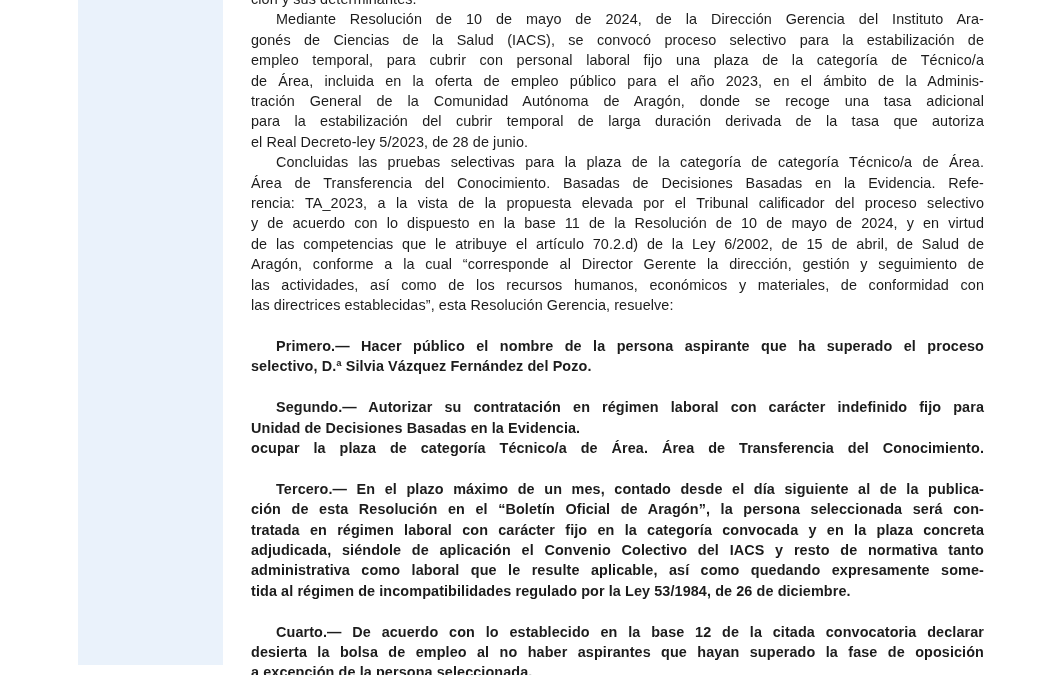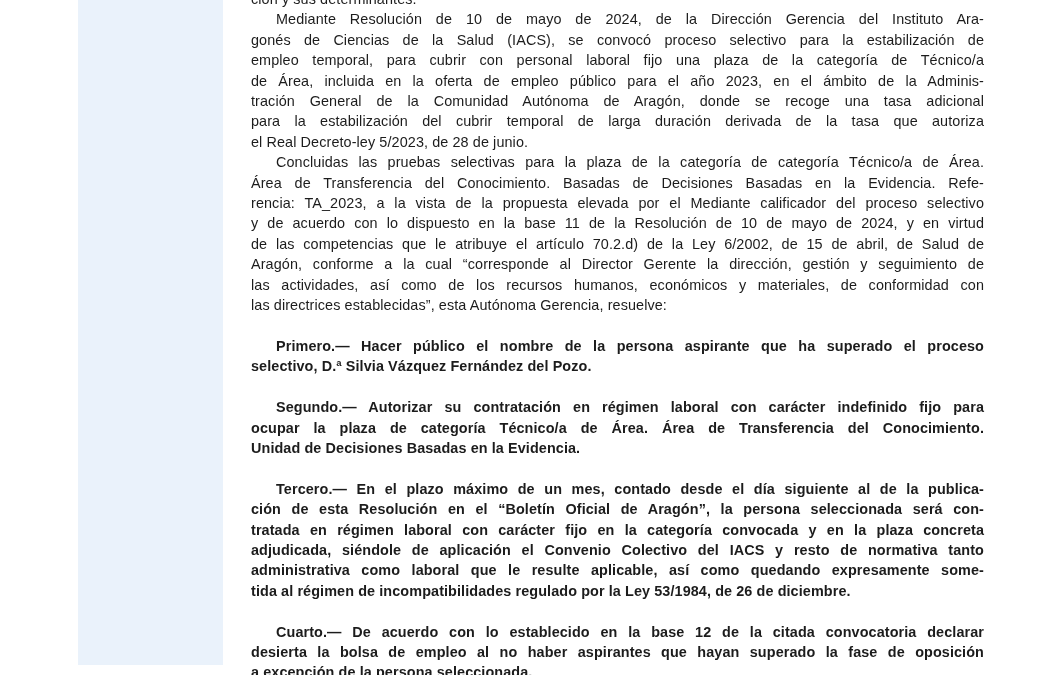--- a/index.html
+++ b/index.html
@@ -57,35 +57,35 @@
         <div class="line">gonés de Ciencias de la Salud (IACS), se convocó proceso selectivo para la estabilización de</div>
         <div class="line">empleo temporal, para cubrir con personal laboral fijo una plaza de la categoría de Técnico/a</div>
         <div class="line">de Área, incluida en la oferta de empleo público para el año 2023, en el ámbito de la Adminis-</div>
         <div class="line">tración General de la Comunidad Autónoma de Aragón, donde se recoge una tasa adicional</div>
         <div class="line">para la estabilización del cubrir temporal de larga duración derivada de la tasa que autoriza</div>
         <div class="line last">el Real Decreto-ley 5/2023, de 28 de junio.</div>
       </div>
       <div class="para">
         <div class="line first">Concluidas las pruebas selectivas para la plaza de la categoría de categoría Técnico/a de Área.</div>
         <div class="line">Área de Transferencia del Conocimiento. Basadas de Decisiones Basadas en la Evidencia. Refe-</div>
-        <div class="line">rencia: TA_2023, a la vista de la propuesta elevada por el Mediante calificador del proceso selectivo</div>
+        <div class="line">rencia: TA_2023, a la vista de la propuesta elevada por el Tribunal calificador del proceso selectivo</div>
         <div class="line">y de acuerdo con lo dispuesto en la base 11 de la Resolución de 10 de mayo de 2024, y en virtud</div>
         <div class="line">de las competencias que le atribuye el artículo 70.2.d) de la Ley 6/2002, de 15 de abril, de Salud de</div>
         <div class="line">Aragón, conforme a la cual “corresponde al Director Gerente la dirección, gestión y seguimiento de</div>
         <div class="line">las actividades, así como de los recursos humanos, económicos y materiales, de conformidad con</div>
-        <div class="line last">las directrices establecidas”, esta Autónoma Gerencia, resuelve:</div>
+        <div class="line last">las directrices establecidas”, esta Resolución Gerencia, resuelve:</div>
       </div>
       <div class="para spaced">
         <div class="line first">Primero.— Hacer público el nombre de la persona aspirante que ha superado el proceso</div>
         <div class="line last">selectivo, D.ª Silvia Vázquez Fernández del Pozo.</div>
       </div>
       <div class="para spaced">
         <div class="line first">Segundo.— Autorizar su contratación en régimen laboral con carácter indefinido fijo para</div>
+        <div class="line last">Unidad de Decisiones Basadas en la Evidencia.</div>
         <div class="line">ocupar la plaza de categoría Técnico/a de Área. Área de Transferencia del Conocimiento.</div>
-        <div class="line last">Unidad de Decisiones Basadas en la Evidencia.</div>
       </div>
       <div class="para spaced">
         <div class="line first">Tercero.— En el plazo máximo de un mes, contado desde el día siguiente al de la publica-</div>
         <div class="line">ción de esta Resolución en el “Boletín Oficial de Aragón”, la persona seleccionada será con-</div>
         <div class="line">tratada en régimen laboral con carácter fijo en la categoría convocada y en la plaza concreta</div>
         <div class="line">adjudicada, siéndole de aplicación el Convenio Colectivo del IACS y resto de normativa tanto</div>
         <div class="line">administrativa como laboral que le resulte aplicable, así como quedando expresamente some-</div>
         <div class="line last">tida al régimen de incompatibilidades regulado por la Ley 53/1984, de 26 de diciembre.</div>
       </div>
       <div class="para spaced">

